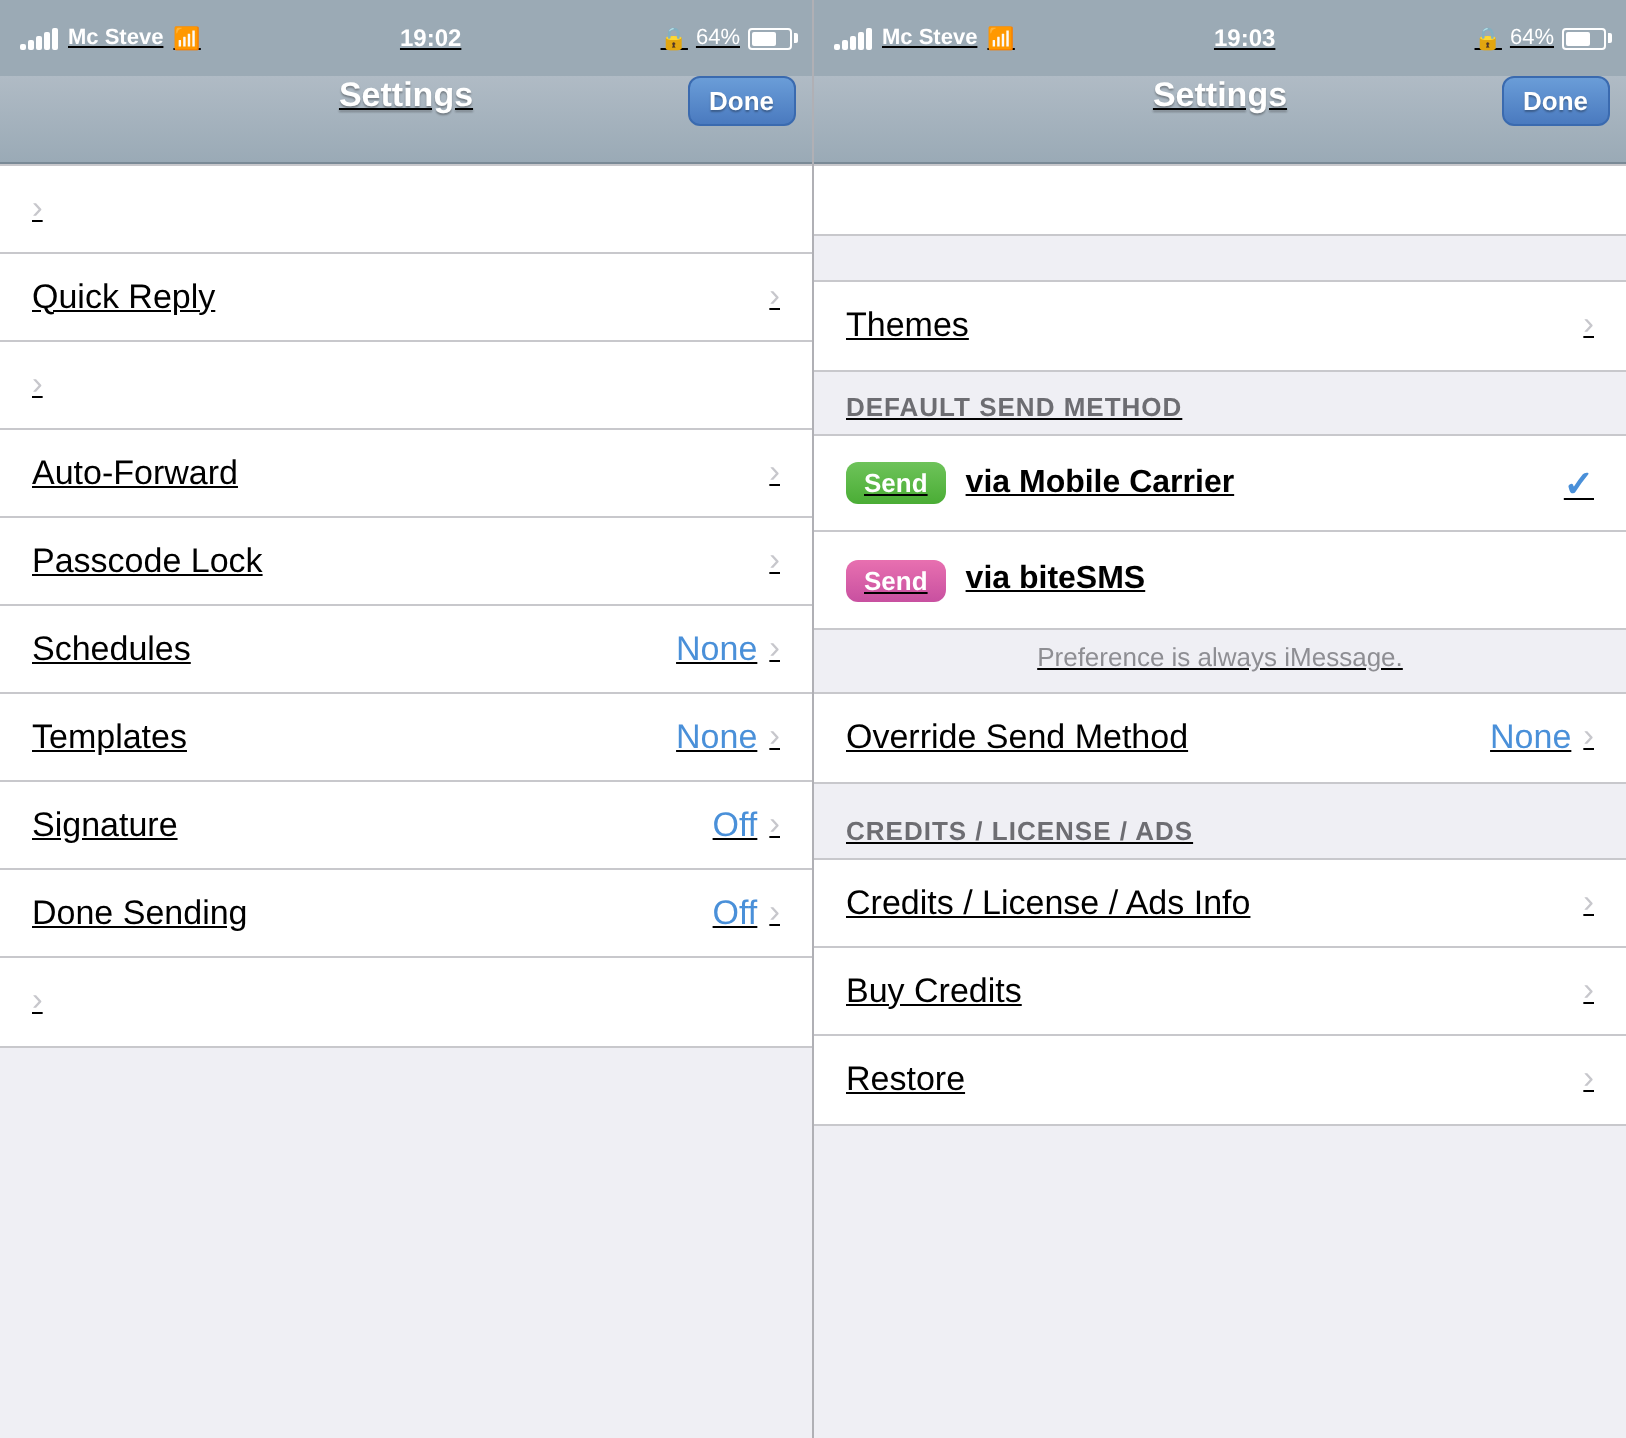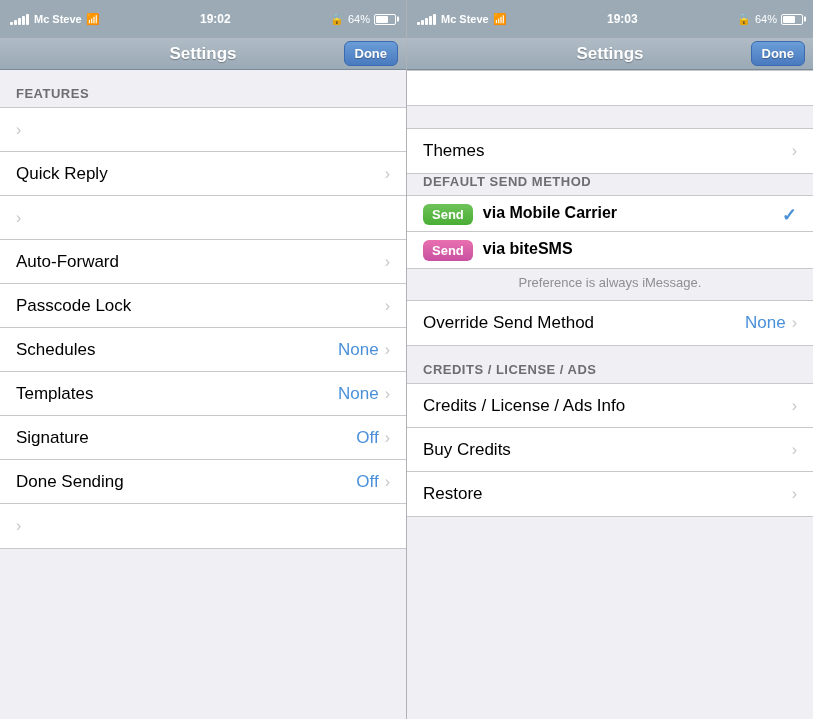--- a/index.html
+++ b/index.html
@@ -13,20 +13,21 @@
     }
 
     
     .phone-panel {
       width: 406px;
       height: 719px;
       display: flex;
       flex-direction: column;
       background: #ef4444;
       overflow: hidden;
+      text-decoration: underline;
     }
     .phone-panel.right {
       width: 407px;
       border-left: 1px solid #b0b0b5;
     }
 
     
     .status-bar {
       height: 38px;
       background: #9baab5;
@@ -88,24 +89,24 @@
       border-radius: 0 1px 1px 0;
     }
     .battery-fill {
       background: white;
       height: 100%;
       border-radius: 1px;
     }
 
     
     .nav-bar {
-      height: 32px;
+      height: 44px;
       background: linear-gradient(to bottom, #b0bbc5, #9aaab6);
       display: flex;
-      align-items: center;
+      align-items: flex-start;
       justify-content: center;
       position: relative;
       border-bottom: 1px solid #7a8a96;
       flex-shrink: 0;
     }
     .nav-title {
       font-size: 17px;
       font-weight: 700;
       color: white;
       text-shadow: 0 1px 1px rgba(0,0,0,0.3);
@@ -173,33 +174,33 @@
       color: #4a90d9;
       margin-right: 6px;
     }
     .chevron {
       color: #c7c7cc;
       font-size: 16px;
     }
 
     
     .default-send-section {
-      padding: 0 16px 6px 16px;
+      padding: 10px 16px 6px 16px;
       font-size: 13px;
       font-weight: 600;
       color: #6d6d72;
       text-transform: uppercase;
       letter-spacing: 0.5px;
     }
 
     .send-option-row {
       display: flex;
-      align-items: flex-start;
+      align-items: center;
       padding: 8px 16px;
-      height: 36px;
+      height: 48px;
       background: white;
       border-bottom: 1px solid #c8c8cc;
       cursor: pointer;
     }
     .send-option-row:last-child {
       border-bottom: none;
     }
 
     .send-badge {
       border-radius: 6px;
@@ -275,21 +276,20 @@
       </div>
     </div>
   </div>
 
   <div class="nav-bar">
     <span class="nav-title">Settings</span>
     <button class="nav-done-btn">Done</button>
   </div>
 
   <div class="content">
-    <div class="section-header">Features</div>
     <div class="table-group">
 
     <div class="table-row">
           <span class="chevron">›</span>
         </div>
         <div class="table-row">
           <span class="row-label">Quick Reply</span>
           <span class="chevron">›</span>
         </div>
         <div class="table-row">

